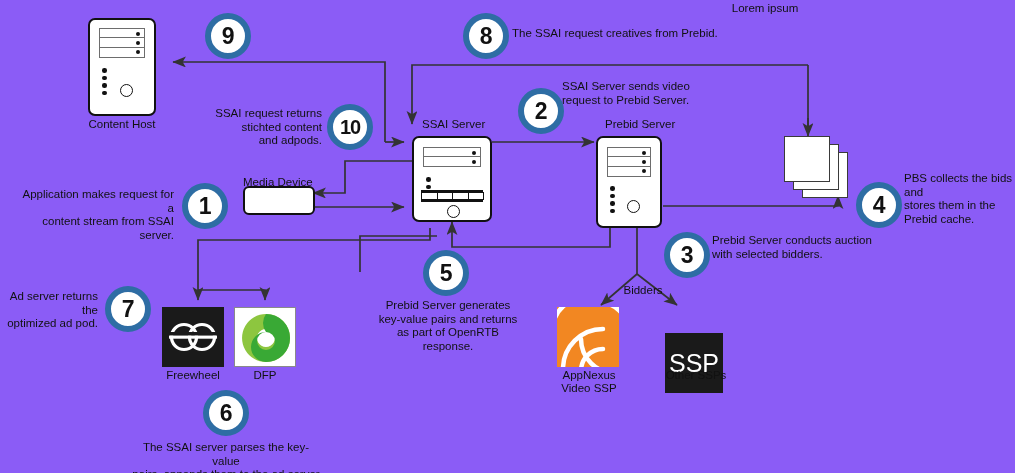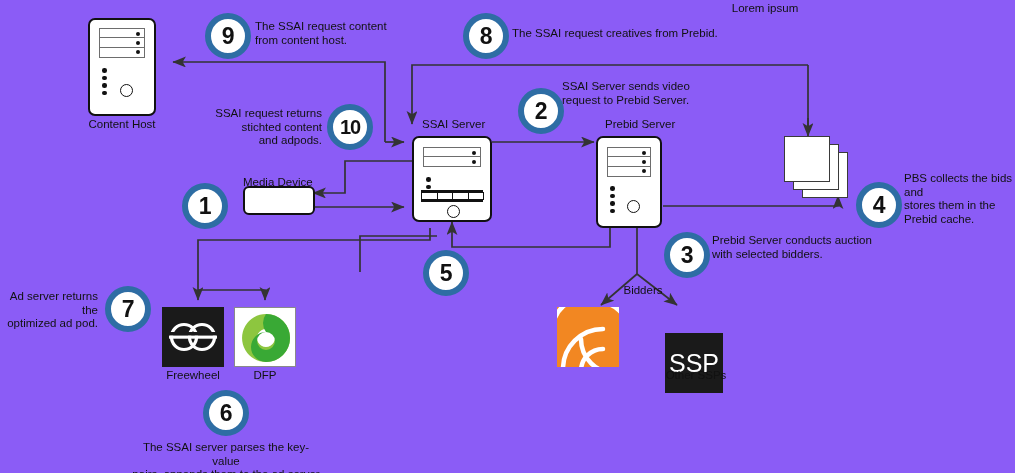--- a/index.html
+++ b/index.html
@@ -279,56 +279,61 @@
     <svg viewBox="0 0 62 60" width="62" height="60">
       <g fill="none" stroke="#ffffff" stroke-width="4.5" stroke-linecap="round">
         <path d="M-4 20 A30 30 0 0 1 28 -8"></path>
         <path d="M6 62 A40 40 0 0 1 46 22"></path>
         <path d="M24 64 A22 22 0 0 1 46 42"></path>
         <path d="M44 -4 A26 26 0 0 1 70 22"></path>
         <path d="M58 66 A34 34 0 0 1 24 32"></path>
       </g>
     </svg>
   </div>
+  <div class="nodelabel center" style="left:545px;top:369px;width:88px;">AppNexus
+Video SSP</div>
 
   <div class="tile dark" style="left:665px;top:301px;width:58px;height:60px;margin-top:32px;">
     <div class="ssptext">SSP</div>
   </div>
   <div class="nodelabel center" style="left:659px;top:369px;width:74px;">Other SSPs</div>
 
   <div class="nodelabel center" style="left:613px;top:284px;width:60px;">Bidders</div>
 
   <div class="badge" style="left:205px;top:13px;">9</div>
-  <div class="cap" style="left:255px;top:20px;width:190px;">The SSAI request content
-from content host.</div>
 
   <div class="badge" style="left:463px;top:13px;">8</div>
   <div class="cap" style="left:512px;top:27px;width:260px;">The SSAI request creatives from Prebid.</div>
 
   <div class="badge" style="left:518px;top:88px;">2</div>
   <div class="cap" style="left:562px;top:80px;width:200px;">SSAI Server sends video
 request to Prebid Server.</div>
 
   <div class="badge wide" style="left:327px;top:104px;">10</div>
   <div class="cap right" style="left:200px;top:107px;width:122px;">SSAI request returns
 stichted  content
 and adpods.</div>
 
   <div class="badge" style="left:856px;top:182px;">4</div>
   <div class="cap" style="left:904px;top:172px;width:115px;">PBS collects the bids and
 stores them in the
 Prebid cache.</div>
 
   <div class="badge" style="left:182px;top:183px;">1</div>
+  <div class="cap right" style="left:14px;top:188px;width:160px;">Application makes request for a
+content stream from SSAI server.</div>
 
   <div class="badge" style="left:664px;top:232px;">3</div>
   <div class="cap" style="left:712px;top:234px;width:210px;">Prebid Server conducts auction
 with selected bidders.</div>
 
   <div class="badge" style="left:423px;top:250px;">5</div>
+  <div class="cap center" style="left:373px;top:299px;width:150px;">Prebid Server generates
+key-value pairs and returns
+as part of OpenRTB response.</div>
 
   <div class="badge" style="left:105px;top:286px;">7</div>
   <div class="cap right" style="left:0px;top:290px;width:98px;">Ad server returns the
 optimized ad pod.</div>
 
   <div class="badge" style="left:203px;top:390px;">6</div>
   <div class="cap center" style="left:130px;top:441px;width:192px;">The SSAI server parses the key-value
 pairs, appends them  to the ad server
 request URL and  sends the request.</div>
 

